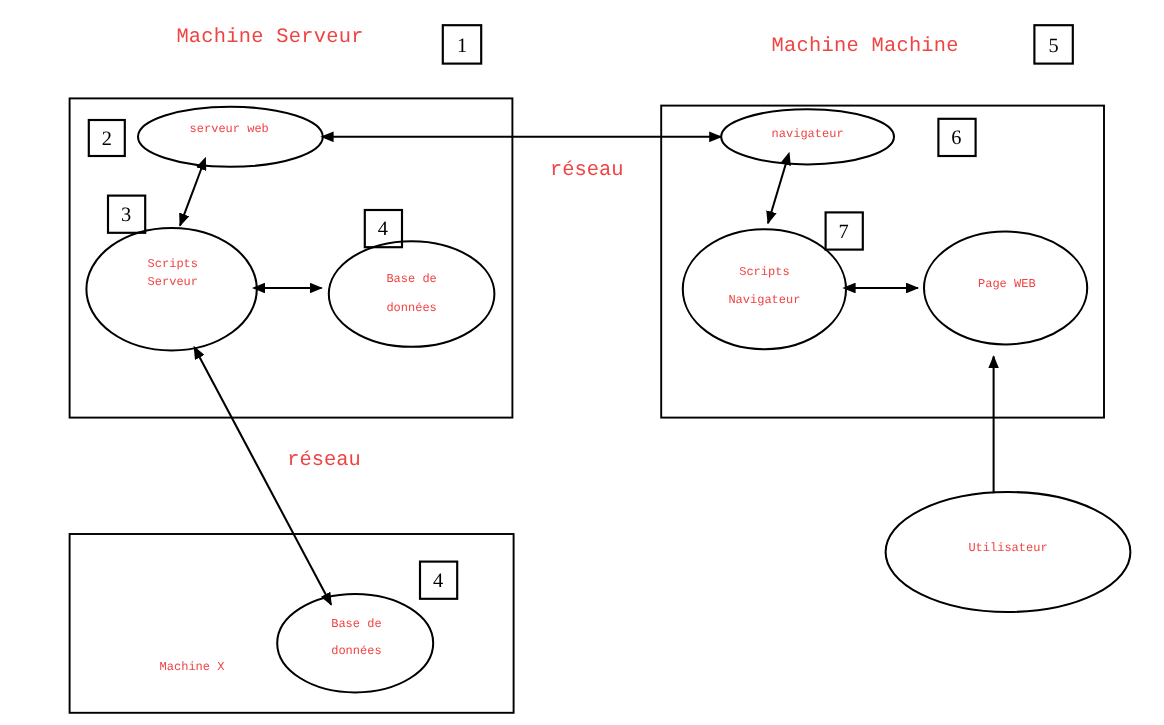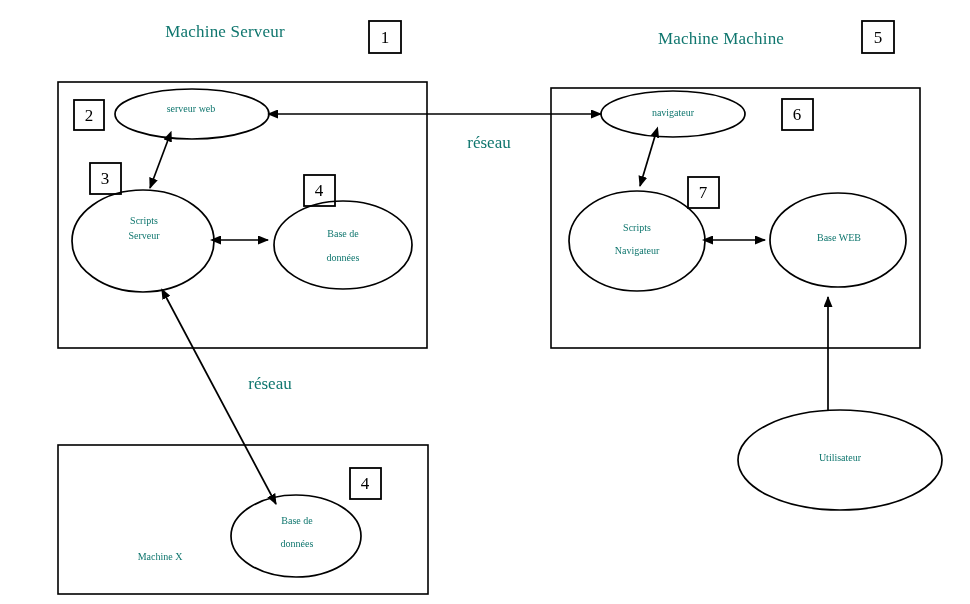--- a/index.html
+++ b/index.html
@@ -23,22 +23,22 @@
     position: absolute;
     left: 0;
     top: 0;
     width: 970px;
     height: 604px;
   }
   .label {
     position: absolute;
     white-space: nowrap;
     line-height: 1.15;
-    font-family: Liberation Serif, serif;
-    color: #0f766e;
+    font-family: Liberation Mono, monospace;
+    color: #ef4444;
   }
   .machine-title {
     font-size: 17px;
     letter-spacing: 0.2px;
   }
   .node-label {
     font-size: 10px;
   }
   .edge-label {
     font-size: 17px;
@@ -122,21 +122,21 @@
   <div class="label node-label centered" style="left:144px; top:236px;">Serveur</div>
 
   <div class="label node-label centered" style="left:343px; top:234px;">Base de</div>
   <div class="label node-label centered" style="left:343px; top:258px;">données</div>
 
   <div class="label node-label centered" style="left:673px; top:113px;">navigateur</div>
 
   <div class="label node-label centered" style="left:637px; top:228px;">Scripts</div>
   <div class="label node-label centered" style="left:637px; top:251px;">Navigateur</div>
 
-  <div class="label node-label centered" style="left:839px; top:238px;">Base WEB</div>
+  <div class="label node-label centered" style="left:839px; top:238px;">Page WEB</div>
 
   <div class="label node-label centered" style="left:297px; top:521px;">Base de</div>
   <div class="label node-label centered" style="left:297px; top:544px;">données</div>
 
   <div class="label node-label centered" style="left:840px; top:458px;">Utilisateur</div>
 
   <div class="label edge-label centered" style="left:489px; top:143px;">réseau</div>
 
   <div class="label edge-label centered" style="left:270px; top:384px;">réseau</div>
 

